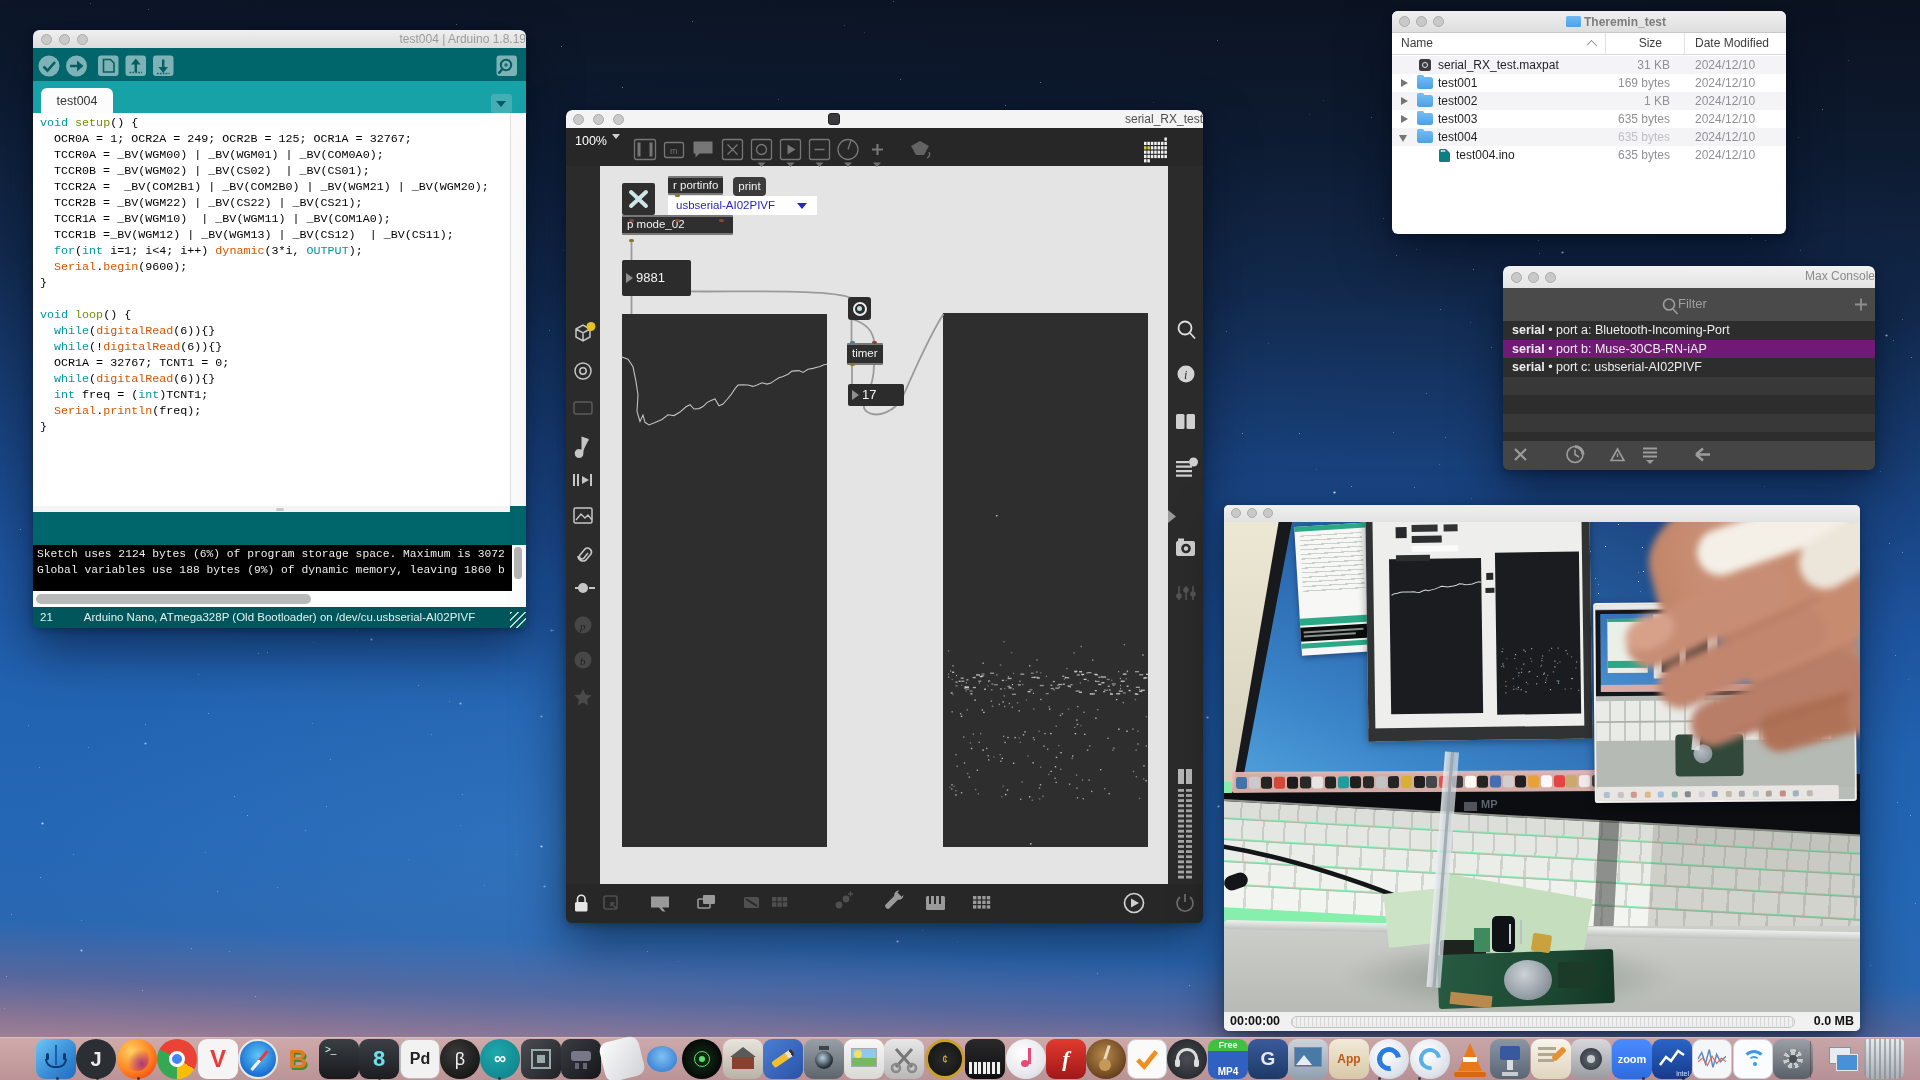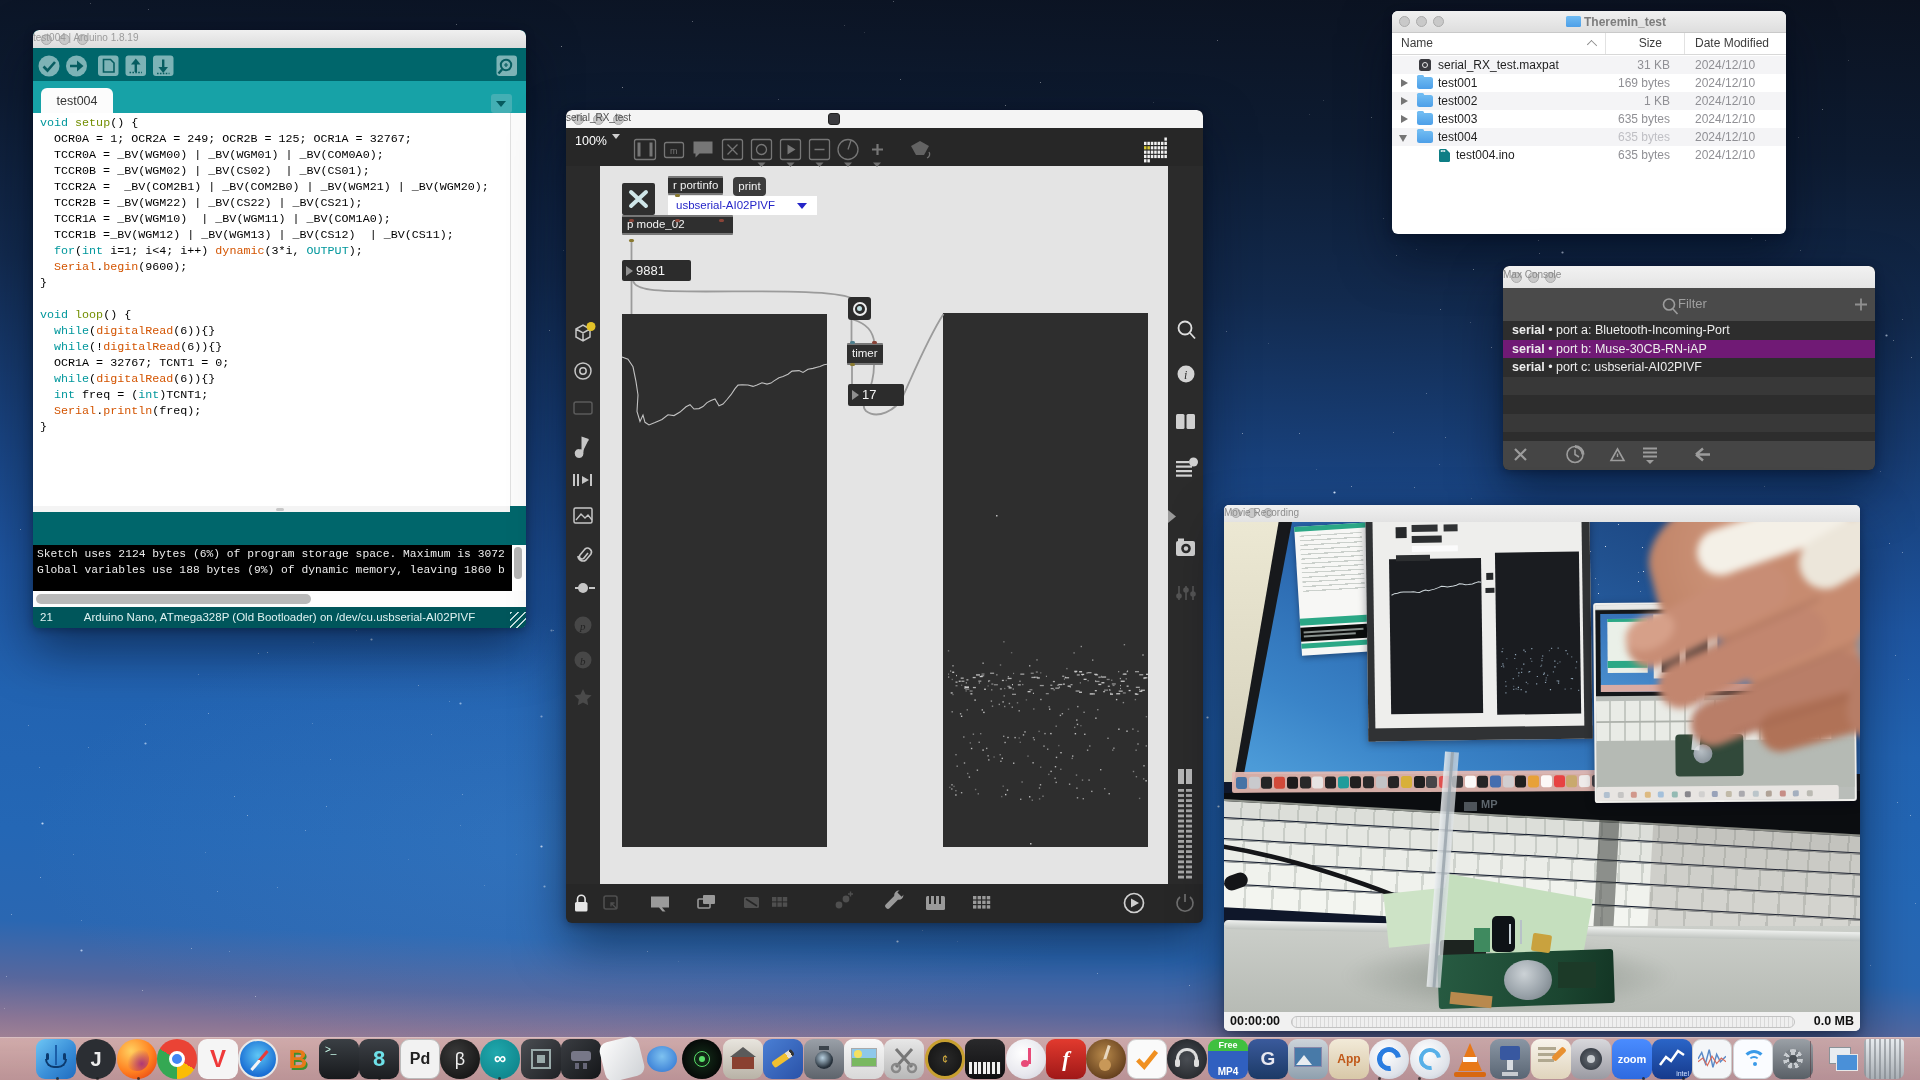--- a/index.html
+++ b/index.html
@@ -2,21 +2,21 @@
 <html><head><meta charset="utf-8"><style>
 *{margin:0;padding:0;box-sizing:border-box}
 html,body{width:1920px;height:1080px;overflow:hidden}
 body{font-family:"Liberation Sans",sans-serif;position:relative;background:#123;}
 #bg{position:absolute;inset:0;background:
  linear-gradient(182deg,#0b1220 0%,#0d1b31 14%,#122a4e 28%,#18407a 42%,#1e55a0 55%,#2263b1 66%,#2467b5 78%,#2a67b2 86%,#57679d 91%,#8a7595 94.5%,#a78594 97%,#b69197 100%);}
 #bgglow{position:absolute;inset:0;background:radial-gradient(950px 400px at 30% 78%,rgba(95,155,215,0.20),rgba(0,0,0,0) 58%);}
 .stars,.stars2{position:absolute;width:1px;height:1px;border-radius:50%;}
 .win{position:absolute;box-shadow:0 22px 50px rgba(0,10,25,.5),0 2px 8px rgba(0,10,25,.35);}
 .tl{position:absolute;width:11px;height:11px;border-radius:50%;background:#c9c9c9;border:0.5px solid #ababab}
-.ttext{position:absolute;width:100%;text-align:left;color:#9b9b9b;font-size:10px}
+.ttext{position:absolute;width:100%;text-align:right;color:#9b9b9b;font-size:12px}
 i,b{font-style:normal;font-weight:normal}
 
 #ard{left:33px;top:30px;width:493px;height:598px;border-radius:6px;background:#00666b;overflow:hidden}
 #ard .tb{position:absolute;left:0;top:0;width:100%;height:18px;background:linear-gradient(#f0f0f0,#dcdcdc);border-radius:6px 6px 0 0}
 #ard .toolbar{position:absolute;left:0;top:18px;width:100%;height:33px;background:#00666b}
 #ard .tabbar{position:absolute;left:0;top:51px;width:100%;height:32px;background:#17a2a7}
 #ard .tab{position:absolute;left:8px;top:57.5px;width:72px;height:26px;background:#fcfcfc;border-radius:6px 6px 0 0;color:#353535;font-size:12.5px;text-align:center;line-height:27px}
 #ard .ddbtn{position:absolute;left:458px;top:63.5px;width:21px;height:19px;background:#43afb4;border-radius:3px}
 #ard .ddbtn:after{content:"";position:absolute;left:5px;top:7px;border:5.5px solid transparent;border-top:6px solid #065a5e}
 #ard .code{position:absolute;left:0px;top:83px;width:477px;height:393px;background:#fff;color:#000;font-family:"Liberation Mono",monospace;font-size:11.7px;line-height:16px;white-space:pre;padding:2px 0 0 7px}
@@ -60,21 +60,21 @@
 #fin .nm{position:absolute;left:46px}
 
 #con{left:1503px;top:266px;width:372px;height:204px;border-radius:6px;background:#2d2d2d;overflow:hidden}
 #con .tb{position:absolute;left:0;top:0;width:100%;height:22px;background:linear-gradient(#f2f2f2,#e4e4e4);border-radius:6px 6px 0 0}
 #con .fbar{position:absolute;left:0;top:22px;width:100%;height:33px;background:#4a4a4a;color:#9f9f9f}
 #con .row{position:absolute;left:0;width:100%;height:18.5px;color:#ececec;font-size:12.5px;line-height:18.5px}
 #con .bbar{position:absolute;left:0;bottom:0;width:100%;height:29px;background:#454545;border-radius:0 0 6px 6px}
 
 #mov{left:1224px;top:505px;width:636px;height:526px;border-radius:5px;background:#ececec;overflow:hidden}
 #mov .tb{position:absolute;left:0;top:0;width:100%;height:17px;background:linear-gradient(#f0f0f0,#e2e2e2)}
-#mov .vid{position:absolute;left:0;top:17px;width:636px;height:490px;background:#0f172a;overflow:hidden}
+#mov .vid{position:absolute;left:0;top:17px;width:636px;height:490px;background:#86efac;overflow:hidden}
 #mov .cbar{position:absolute;left:0;bottom:0;width:100%;height:19px;background:#f1f1f1;color:#111;font-size:12.5px;font-weight:bold;line-height:19px}
 #mov .groove{position:absolute;left:67px;top:3.5px;width:504px;height:12px;border-radius:6px;border:1px solid #c2c2c2;background:repeating-linear-gradient(90deg,#d8d8d8 0 1px,#efefef 1px 4px)}
 
 #dock{position:absolute;left:0;bottom:0;width:100%;height:43px;background:linear-gradient(rgba(212,174,172,.92),rgba(188,148,150,.9));border-top:1px solid rgba(255,245,245,.45)}
 .di{position:absolute;top:1px;width:40px;height:40px}
 .di i{line-height:normal}
 #dock .sep{position:absolute;left:1810px;top:3px;width:1px;height:37px;background:rgba(80,50,55,.5)}
 
 .v{position:absolute}
 </style></head>
@@ -705,21 +705,21 @@
   <div style="position:absolute;left:56px;top:73px;width:33px;height:32px;background:#2f2f2f;border-radius:2px">
     <svg style="position:absolute;inset:0" viewBox="0 0 33 32">
         <path d="M9,9 L24,23 M24,9 L9,23" stroke="#cfe6e8" stroke-width="4" stroke-linecap="round"></path>
       </svg>
     </div>
   <div class="obj" style="left:102px;top:66px;width:55px;height:19px">r portinfo</div>
   <div style="position:absolute;left:167px;top:67px;width:33px;height:19px;background:#3c3c3c;border-radius:4px;color:#f2f2f2;font-size:11.5px;line-height:19px;text-align:center">print</div>
   <div style="position:absolute;left:102px;top:86px;width:149px;height:19px;background:#fff;color:#2525c8;font-size:11.5px;line-height:19px;padding-left:8px">usbserial-AI02PIVF
     <span style="position:absolute;right:10px;top:7px;width:0;height:0;border:5px solid transparent;border-top:6px solid #2525c8"></span></div>
   <div class="obj" style="left:56px;top:105px;width:111px;height:20px">p mode_02</div>
-  <div class="nb" style="left:56px;top:150px;width:69px;height:21px">
+  <div class="nb" style="left:56px;top:150px;width:69px;height:36px">
       <i></i>
       <b>9881</b>
     </div>
   <div style="position:absolute;left:282px;top:187px;width:23px;height:23px;background:#2c2c2c;border-radius:3px">
     <i style="position:absolute;left:4.5px;top:4.5px;width:14px;height:14px;border-radius:50%;border:2.5px solid #ededed"></i>
     <i style="position:absolute;left:9px;top:9px;width:5px;height:5px;border-radius:50%;background:#c0dfe2"></i>
     </div>
   <div class="obj" style="left:281px;top:233px;width:36px;height:22px;line-height:17px">timer</div>
   <div class="nb" style="left:282px;top:274px;width:56px;height:22px">
       <i></i>
@@ -838,21 +838,20 @@
   <path d="M193,188.5 h14 m-14,0 l7,-6 m-7,6 l7,6" stroke-width="2.4"></path>
 </g>
     </svg>
 </div>
 
 <div id="mov" class="win">
   <div class="tb">
       <i class="tl" style="left:7px;top:3px;width:10px;height:10px"></i>
       <i class="tl" style="left:23px;top:3px;width:10px;height:10px"></i>
       <i class="tl" style="left:39px;top:3px;width:10px;height:10px"></i>
-    <div class="ttext" style="top:1.5px;color:#8d8d8d">Movie Recording</div>
     </div>
   <div class="vid">
     <div class="v" style="left:0;top:0;width:80px;height:260px;background:linear-gradient(#ece8d3,#d5d1bc)"></div>
     <div class="v" style="left:0px;top:-8px;width:660px;height:290px;background:#17191c;clip-path:polygon(56px 0,660px 0,660px 290px,6px 290px)">
       <div class="v" style="left:20px;top:8px;width:640px;height:252px;background:linear-gradient(205deg,#163a72 0%,#21518f 30%,#2a66ad 55%,#3a84c8 82%,#4c9bd8 98%);clip-path:polygon(48px 0,640px 0,640px 252px,0 252px)"></div>
     </div>
     <div class="v" style="left:0;top:0;width:1px;height:1px;box-shadow:91px 37px 0 0 rgba(255,255,255,0.49),316px 100px 0 0 rgba(255,255,255,0.43),256px 42px 0 0 rgba(255,255,255,0.59),93px 37px 0 0 rgba(255,255,255,0.63),208px 11px 0 0 rgba(255,255,255,0.63),326px 43px 0 0 rgba(255,255,255,0.38),345px 94px 0 0 rgba(255,255,255,0.68),148px 85px 0 0 rgba(255,255,255,0.76),239px 51px 0 0 rgba(255,255,255,0.61),200px 21px 0 0 rgba(255,255,255,0.54),320px 99px 0 0 rgba(255,255,255,0.79),279px 57px 0 0 rgba(255,255,255,0.65),329px 100px 0 0 rgba(255,255,255,0.57),199px 101px 0 0 rgba(255,255,255,0.42),129px 71px 0 0 rgba(255,255,255,0.52),273px 13px 0 0 rgba(255,255,255,0.76),145px 11px 0 0 rgba(255,255,255,0.71),346px 29px 0 0 rgba(255,255,255,0.59),164px 25px 0 0 rgba(255,255,255,0.46),354px 60px 0 0 rgba(255,255,255,0.36),193px 95px 0 0 rgba(255,255,255,0.59),134px 69px 0 0 rgba(255,255,255,0.52),116px 62px 0 0 rgba(255,255,255,0.37),300px 62px 0 0 rgba(255,255,255,0.58),324px 90px 0 0 rgba(255,255,255,0.70),99px 54px 0 0 rgba(255,255,255,0.43),366px 29px 0 0 rgba(255,255,255,0.59),371px 56px 0 0 rgba(255,255,255,0.47),374px 71px 0 0 rgba(255,255,255,0.80),374px 62px 0 0 rgba(255,255,255,0.32),418px 25px 0 0 rgba(255,255,255,0.68),419px 49px 0 0 rgba(255,255,255,0.80),414px 59px 0 0 rgba(255,255,255,0.73),414px 50px 0 0 rgba(255,255,255,0.34),383px 85px 0 0 rgba(255,255,255,0.73),381px 24px 0 0 rgba(255,255,255,0.80),416px 69px 0 0 rgba(255,255,255,0.36),394px 2px 0 0 rgba(255,255,255,0.68)"></div>
     <div class="v" style="left:74px;top:2px;width:91px;height:129px;background:#f7f7f5;transform:rotate(-3.5deg);box-shadow:0 2px 6px rgba(0,0,20,.4)">
       <i style="position:absolute;left:0;top:0;width:100%;height:5px;background:#2ba886"></i>
       <i style="position:absolute;left:5px;top:9px;width:62px;height:58px;background:repeating-linear-gradient(#c3c9c4 0 1.2px,transparent 1.2px 4.6px);opacity:.85"></i>

